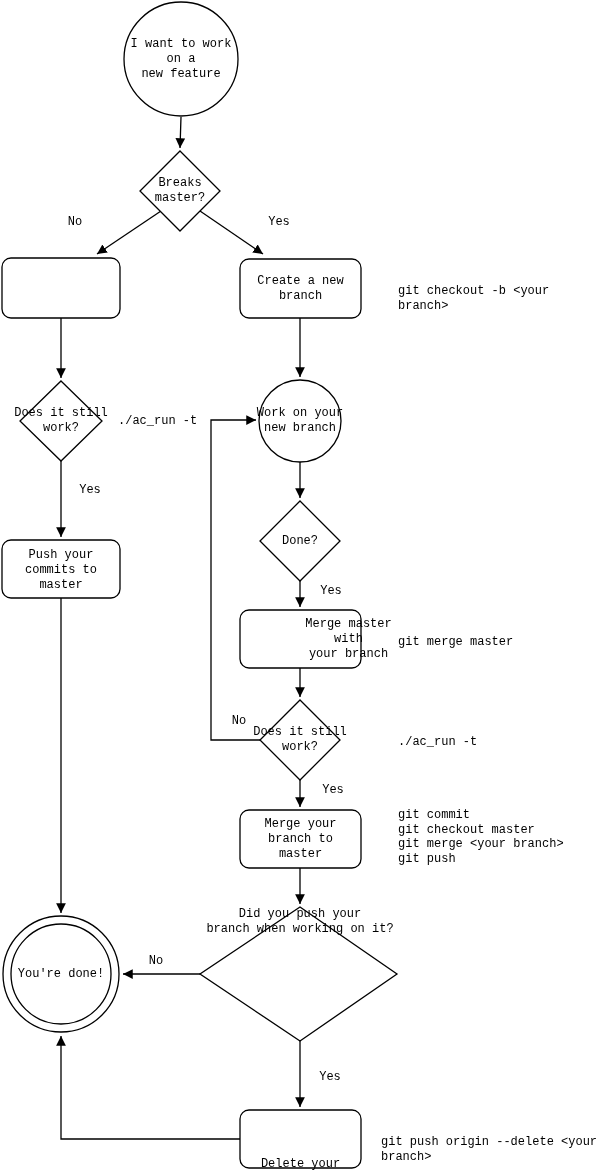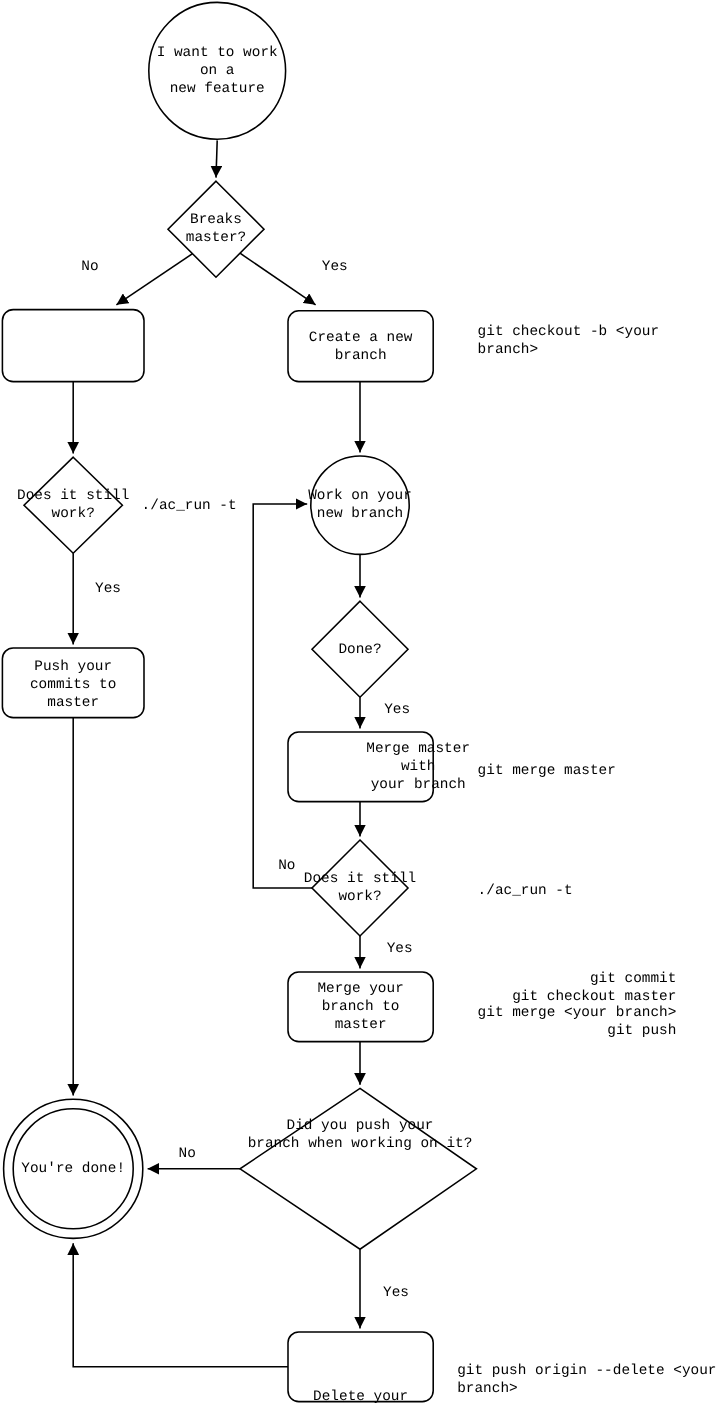--- a/index.html
+++ b/index.html
@@ -22,21 +22,21 @@
     font-family: Liberation Mono, monospace;
   }
   .node-label {
     display: flex;
     align-items: center;
     justify-content: center;
     text-align: center;
   }
   .edge-label { text-align: center; }
   .annotation { text-align: left; white-space: pre-line; }
-  .annotation.multi { line-height: 14.5px; text-align: right; }
+  .annotation.multi { line-height: 14.5px; }
 </style>
 </head>
 <body>
 
 <div class="canvas">
 
   <svg width="606" height="1171" viewBox="0 0 606 1171">
     <defs>
       <marker id="arrow" viewBox="0 0 10 10" refX="10" refY="5" markerWidth="7.5" markerHeight="7.5" orient="auto-start-reverse">
         <path d="M0,0 L10,5 L0,10 z" fill="#000000"></path>
@@ -92,36 +92,36 @@
 master</div>
   <div class="label node-label" style="left:250px; top:391px; width:100px; height:60px;">Work on your
 new branch</div>
   <div class="label node-label" style="left:260px; top:511px; width:80px; height:60px;">Done?</div>
   <div class="label node-label" style="left:240px; top:610px; width:121px; height:58px;margin-left:48px;">Merge master with
 your branch</div>
   <div class="label node-label" style="left:250px; top:710px; width:100px; height:60px;">Does it still
 work?</div>
   <div class="label node-label" style="left:240px; top:810px; width:121px; height:58px;">Merge your branch to
 master</div>
-  <div class="label node-label" style="left:190px; top:916px; width:220px; height:60px;">Did you push your
+  <div class="label node-label" style="left:190px; top:892px; width:220px; height:60px;">Did you push your
 branch when working on it?</div>
   <div class="label node-label" style="left:6px; top:944px; width:110px; height:60px;">You're done!</div>
   <div class="label node-label" style="left:240px; top:1110px; width:121px; height:58px;margin-top:40px;">Delete your branch
 from remote</div>
 
   <div class="label edge-label" style="left:58px; top:215px; width:34px;">No</div>
   <div class="label edge-label" style="left:262px; top:215px; width:34px;">Yes</div>
   <div class="label edge-label" style="left:76px; top:483px; width:28px;">Yes</div>
   <div class="label edge-label" style="left:314px; top:584px; width:34px;">Yes</div>
   <div class="label edge-label" style="left:222px; top:714px; width:34px;">No</div>
   <div class="label edge-label" style="left:316px; top:783px; width:34px;">Yes</div>
   <div class="label edge-label" style="left:139px; top:954px; width:34px;">No</div>
   <div class="label edge-label" style="left:313px; top:1070px; width:34px;">Yes</div>
 
-  <div class="label annotation" style="left:398px; top:269px;">git checkout -b &lt;your branch&gt;</div>
+  <div class="label annotation" style="left:398px; top:284px;">git checkout -b &lt;your branch&gt;</div>
   <div class="label annotation" style="left:118px; top:414px;">./ac_run -t</div>
   <div class="label annotation" style="left:398px; top:635px;">git merge master</div>
   <div class="label annotation" style="left:398px; top:735px;">./ac_run -t</div>
   <div class="label annotation multi" style="left:398px; top:808px;">git commit
 git checkout master
 git merge &lt;your branch&gt;
 git push</div>
   <div class="label annotation" style="left:381px; top:1135px;">git push origin --delete &lt;your branch&gt;</div>
 
 </div>

